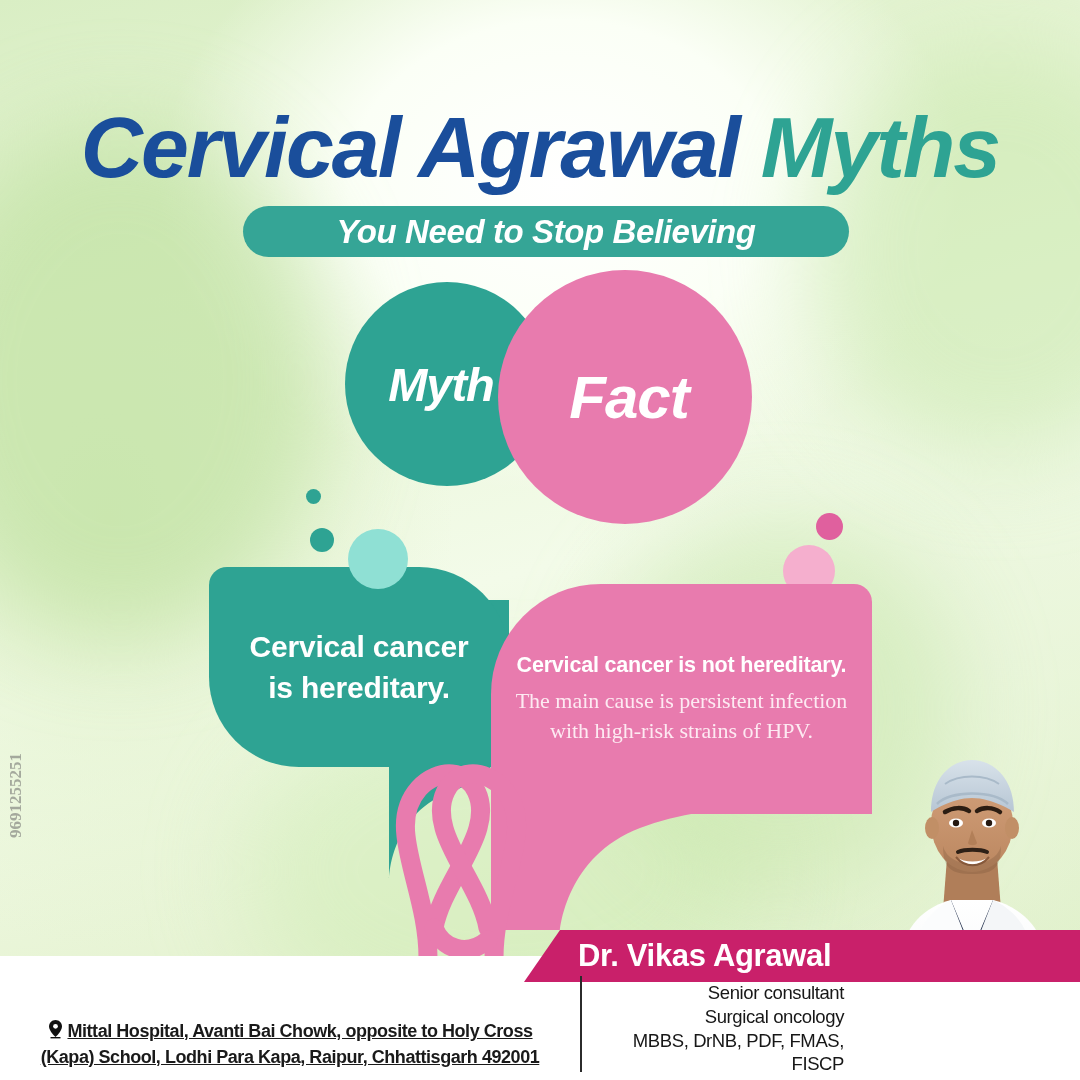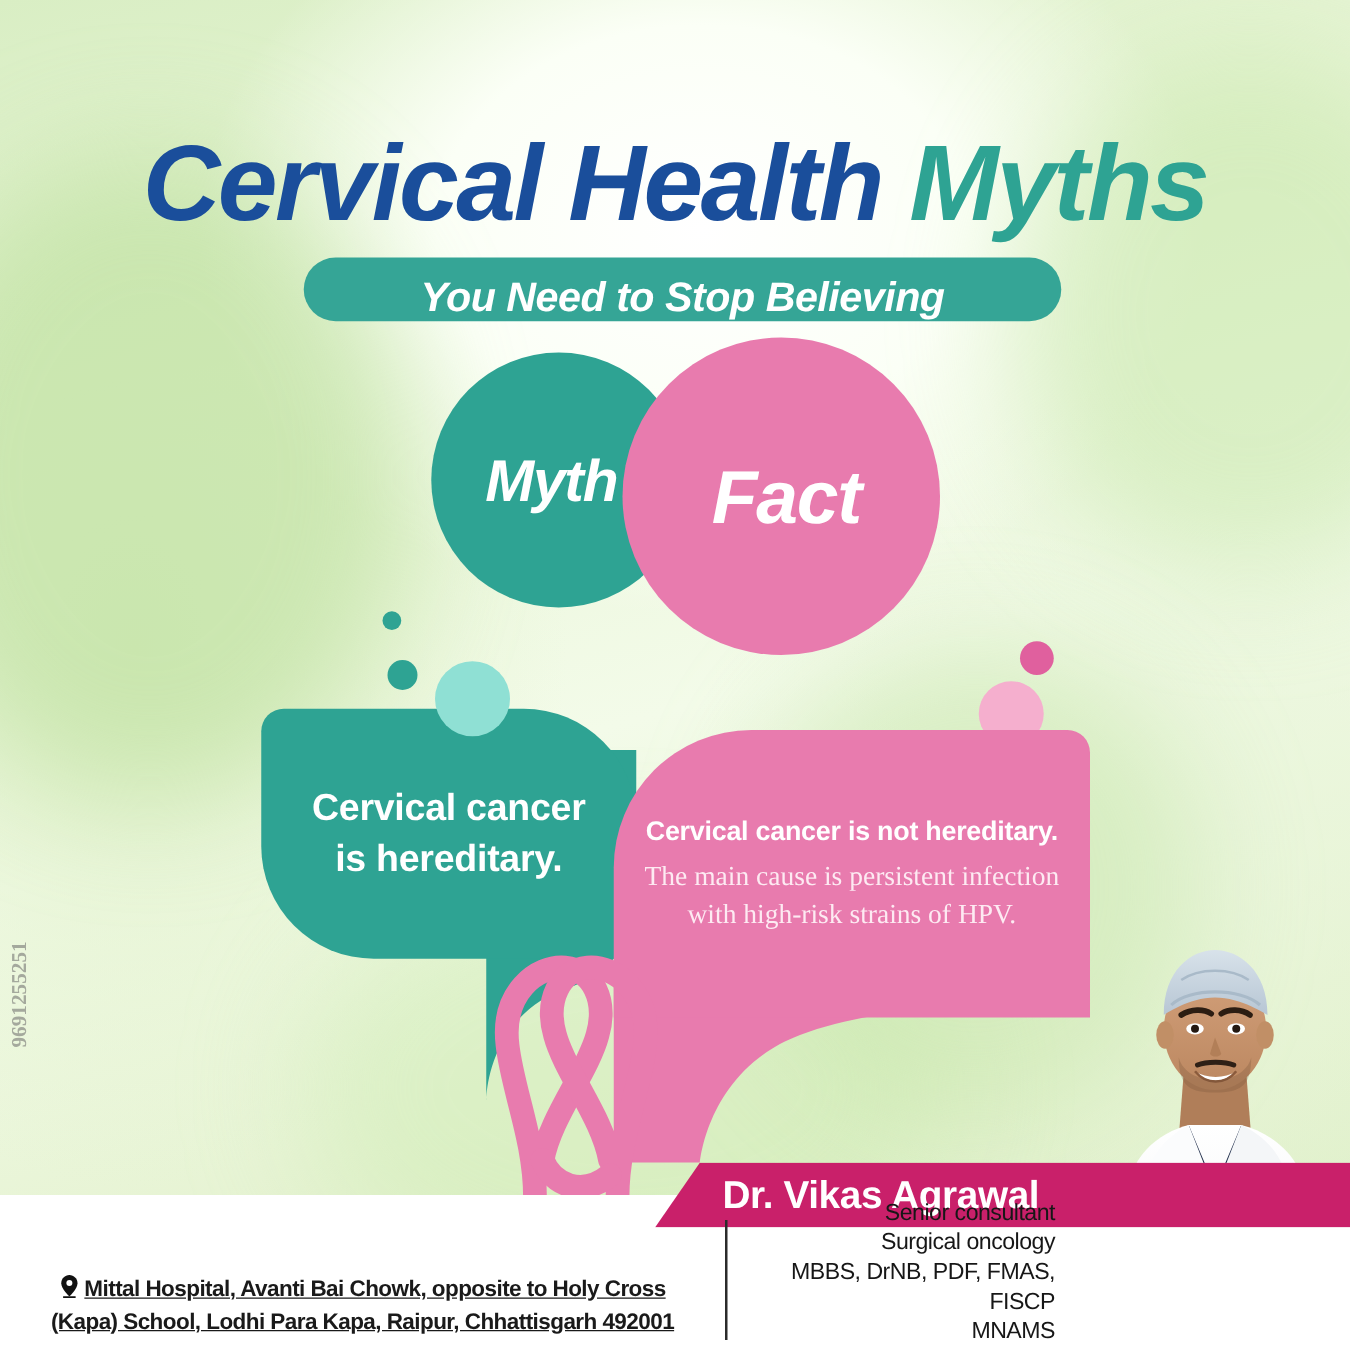--- a/index.html
+++ b/index.html
@@ -35,21 +35,21 @@
     font-size:86px; font-weight:bold; font-style:italic;
     letter-spacing:-2px; line-height:1;
     font-family:"Liberation Sans", sans-serif;
   }
   #title .t-a{ color:#1a4e9b; }
   #title .t-b{ color:#2ea393; }
 
   #subtitle-pill{
     position:absolute; left:243px; top:206px; width:606px; height:51px;
     background:#35a596; border-radius:26px; z-index:6;
-    display:flex; align-items:flex-end; justify-content:center;
+    display:flex; align-items:center; justify-content:center;
   }
   #subtitle-pill .st{
     color:#ffffff; font-size:33px; font-weight:bold; font-style:italic;
     letter-spacing:-.4px;
   }
 
   
   .circle{ position:absolute; border-radius:50%; display:flex;
            align-items:center; justify-content:center; }
   #myth-circle{
@@ -165,21 +165,21 @@
 
 <div id="bg">
   <div class="bg-base"></div>
   <div class="bg-blob bg-b1"></div>
   <div class="bg-blob bg-b2"></div>
   <div class="bg-blob bg-b3"></div>
   <div class="bg-blob bg-b4"></div>
 </div>
 
 <div id="title">
-  <span class="t t-a">Cervical Health</span><span class="t" style="color:transparent">&nbsp;</span><span class="t t-b">Myths</span>
+  <span class="t t-a">Cervical Agrawal</span><span class="t" style="color:transparent">&nbsp;</span><span class="t t-b">Myths</span>
 </div>
 
 <div id="subtitle-pill">
   <span class="st">You Need to Stop Believing</span>
 </div>
 
 <div class="circle" id="myth-circle">
   <span>Myth</span>
 </div>
 <div class="circle" id="fact-circle">
@@ -293,18 +293,17 @@
       <rect x="3.5" y="18" width="10" height="1.4" fill="#111111"></rect>
     </svg><span>Mittal Hospital, Avanti Bai Chowk, opposite to Holy Cross</span>
   </div>
   <div class="ad">(Kapa) School, Lodhi Para Kapa, Raipur, Chhattisgarh 492001</div>
 </div>
 
 <div id="credentials">
   <div class="cr">Senior consultant</div>
   <div class="cr">Surgical oncology</div>
   <div class="cr">MBBS, DrNB, PDF, FMAS, FISCP</div>
-  <div class="cr">MNAMS</div>
 </div>
 
 <div id="watermark">
   <span class="wm">9691255251</span>
 </div>
 
 </body></html>

